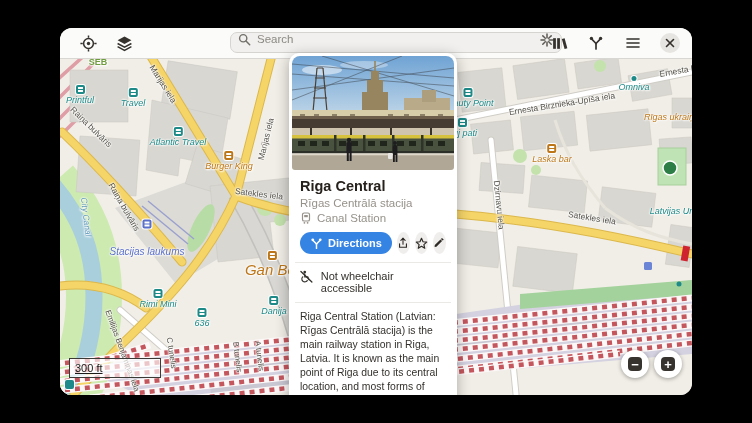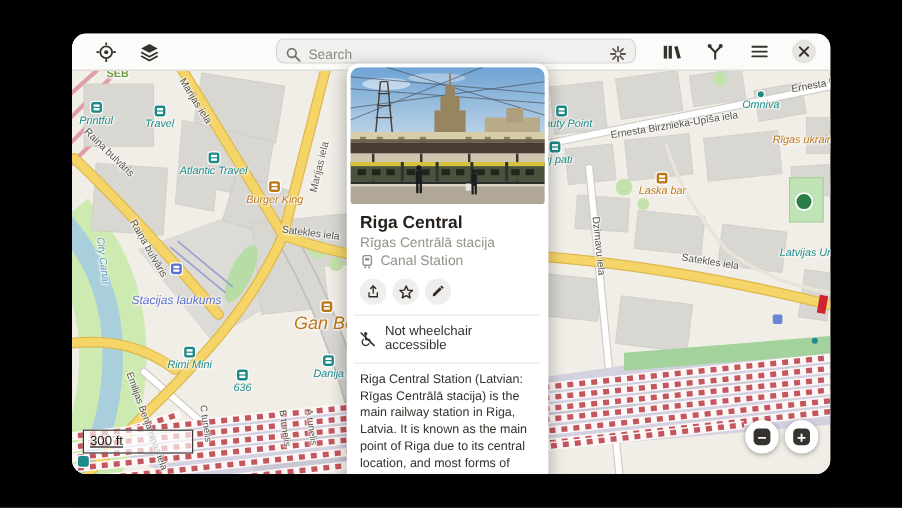--- a/index.html
+++ b/index.html
@@ -7,23 +7,23 @@
        font-family:"Liberation Sans",sans-serif;}
   .window{position:absolute;left:60px;top:28px;width:632px;height:367px;
           border-radius:12px;overflow:hidden;background:#f1eee7;
           box-shadow:0 10px 34px rgba(0,0,0,.85);}
   
   .headerbar{position:absolute;top:0;left:0;right:0;height:30px;background:#fbfbfa;
              border-bottom:1px solid #d9d7d3;display:flex;align-items:center;z-index:30;}
   .hb-left{display:flex;gap:16px;align-items:center;margin-left:18px;}
   .icon-btn{width:20px;height:20px;display:flex;align-items:center;justify-content:center;
             color:#35322e;cursor:pointer;}
-  .search-entry{position:absolute;left:170px;top:4px;width:300px;height:21px;
+  .search-entry{position:absolute;left:170px;top:4px;width:332px;height:21px;
                 background:#f1f0ee;border:1px solid #d6d4d0;border-radius:7px;
-                display:flex;align-items:flex-end;padding:0 7px;gap:6px;box-sizing:border-box;}
+                display:flex;align-items:flex-start;padding:0 7px;gap:6px;box-sizing:border-box;}
   .search-entry .ph{color:#8d8a84;font-size:11.5px;flex:1;}
   .hb-right{position:absolute;right:12px;top:0;height:30px;display:flex;align-items:center;gap:17px;}
   .close-btn{width:20px;height:20px;border-radius:50%;background:#e7e5e1;
              display:flex;align-items:center;justify-content:center;}
   
   .map{position:absolute;top:30px;left:0;width:528px;height:337px;background:#f1eee7;}
   svg.base{position:absolute;left:0;top:0;z-index:1;}
   .bld{fill:#d9d7d1;stroke:#c9c7c0;stroke-width:.5;}
   .yc{stroke:#dcb84c;stroke-width:9;fill:none;stroke-linecap:round;}
   .yf{stroke:#f5d468;stroke-width:7;fill:none;stroke-linecap:round;}
@@ -63,21 +63,21 @@
   .card-body{padding:5px 8px 0;}
   .card-title{font-size:14.5px;font-weight:bold;color:#26211c;margin-top:3px;}
   .card-native{font-size:11.5px;color:#96928a;margin-top:3px;}
   .card-cat{font-size:11.5px;color:#96928a;margin-top:3px;display:flex;align-items:center;gap:5px;}
   .btn-row{display:flex;align-items:center;gap:5px;margin-top:8px;}
   .directions-btn{height:22px;border-radius:12px;background:#3584e4;color:#fff;font-size:11px;
                   font-weight:bold;display:flex;align-items:center;gap:5px;padding:0 10px;}
   .round-btn{width:22px;height:22px;border-radius:50%;background:#f0eeec;
              display:flex;align-items:center;justify-content:center;color:#2e2b27;}
   .divider{height:1px;background:#ebe9e6;margin:8px -5px 0;}
-  .access-row{display:flex;align-items:center;gap:8px;font-size:11px;color:#34312c;
+  .access-row{display:flex;gap:8px;font-size:11px;color:#34312c;
               padding:7px 0 0;}
   .desc{font-size:10.4px;line-height:1.34;color:#34312c;margin-top:7px;}
   .wiki{color:#1a5fb4;text-decoration:underline;cursor:pointer;}
 </style>
 </head>
 <body>
 
 <div class="window">
 
   <div class="map">
@@ -502,20 +502,32 @@
         <svg width="12" height="12" viewBox="0 0 12 12">
           <rect x="2.5" y="1" width="7" height="8" rx="1.6" fill="none" stroke="#96928a" stroke-width="1.2"></rect>
           <rect x="4.2" y="3" width="3.6" height="2.2" fill="#96928a"></rect>
           <circle cx="4.4" cy="10.8" r="0.9" fill="#96928a"></circle>
             <circle cx="7.6" cy="10.8" r="0.9" fill="#96928a"></circle>
         </svg>
         <span>Canal Station</span>
       </div>
 
       <div class="btn-row">
+        <div class="directions-btn">
+          <svg width="13" height="13" viewBox="0 0 16 16">
+            <g stroke="#ffffff" stroke-width="1.8" stroke-linecap="round" fill="none">
+              <path d="M8,14 L8,8.5"></path>
+                <path d="M8,8.5 L3.8,4.2"></path>
+                <path d="M8,8.5 L12.2,4.2"></path>
+            </g>
+            <circle cx="3.4" cy="3.4" r="1.7" fill="#ffffff"></circle>
+              <circle cx="12.6" cy="3.4" r="1.7" fill="#ffffff"></circle>
+          </svg>
+          <span>Directions</span>
+        </div>
         <div class="round-btn">
           <svg width="12" height="12" viewBox="0 0 14 14">
             <g stroke="#2e2b27" stroke-width="1.3" stroke-linecap="round" fill="none">
               <path d="M3,8 L3,12 L11,12 L11,8"></path>
                 <path d="M7,1.5 L7,8.5"></path>
                 <path d="M4.5,4 L7,1.5 L9.5,4"></path>
             </g>
           </svg>
         </div>
         <div class="round-btn">

